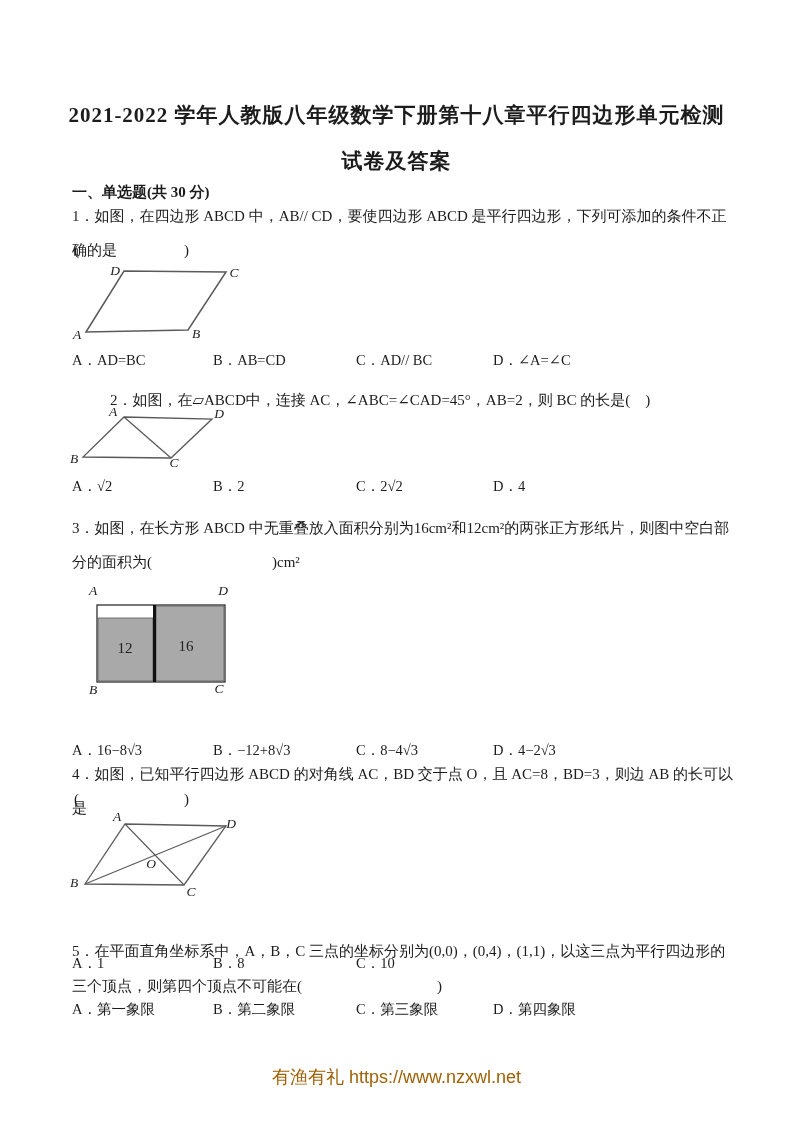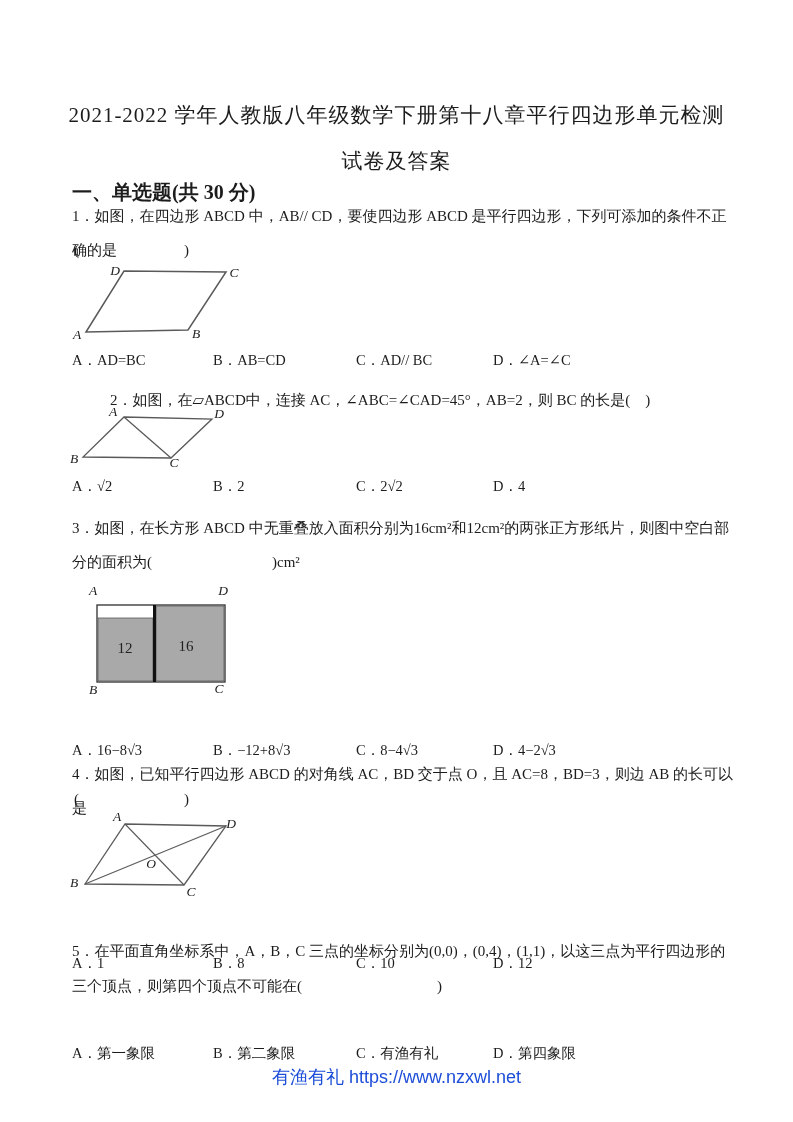--- a/index.html
+++ b/index.html
@@ -8,25 +8,25 @@
     width:793px;height:1122px;
     margin:0 auto;
     background:#ffffff;
     font-family:"Liberation Serif","DejaVu Serif",serif;
     color:#1c1c1c;
     overflow:hidden;
   }
   .abs{position:absolute;}
   .title-line{
     left:0;width:793px;text-align:center;
-    font-size:21px;font-weight:normal;line-height:26px;
+    font-size:21px;font-weight:bold;line-height:26px;
     letter-spacing:1px;
   }
   .section-heading{
-    left:72px;font-size:20px;font-weight:bold;line-height:20px;
+    left:72px;font-size:15px;font-weight:bold;line-height:20px;
   }
   .stem{
     left:72px;width:662px;
     font-size:15px;line-height:34px;
     white-space:pre-wrap;
   }
   .paren-line{
     left:74px;font-size:15px;line-height:20px;white-space:pre;
   }
   .opts{
@@ -37,21 +37,21 @@
   .opt{white-space:pre;}
   figure.fig{margin:0;padding:0;}
   svg text{
     font-family:"Liberation Serif","DejaVu Serif",serif;
     font-style:italic;font-size:13.5px;fill:#222;
   }
   svg text.num{font-style:normal;font-size:15px;}
   .footer{
     left:0;width:793px;text-align:center;
     font-family:"Liberation Sans","DejaVu Sans",sans-serif;
-    font-size:18px;color:#1d4ed8;line-height:22px;
+    font-size:18px;color:#a16207;line-height:22px;
   }
 </style>
 </head>
 <body>
 
 <div class="page">
 
   <div class="abs title-line" style="top:102px;">2021-2022 学年人教版八年级数学下册第十八章平行四边形单元检测</div>
   <div class="abs title-line" style="top:148px;">试卷及答案</div>
 
@@ -134,27 +134,26 @@
       <text x="14" y="79" text-anchor="middle">B</text>
       <text x="131" y="88" text-anchor="middle">C</text>
       <text x="91" y="60" text-anchor="middle">O</text>
     </svg>
   </figure>
 
   <div class="abs opts" style="top:954px;">
     <span class="opt">A．1</span>
     <span class="opt">B．8</span>
     <span class="opt">C．10</span>
-    <span class="opt">D．12</span>
   </div>
 
   <div class="abs stem" style="top:934px;line-height:35px;">5．在平面直角坐标系中，A，B，C 三点的坐标分别为(0,0)，(0,4)，(1,1)，以这三点为平行四边形的三个顶点，则第四个顶点不可能在(　　　　　　　　　)</div>
 
-  <div class="abs opts" style="top:1000px;margin-top:44px;">
+  <div class="abs opts" style="top:1000px;">
     <span class="opt">A．第一象限</span>
     <span class="opt">B．第二象限</span>
-    <span class="opt">C．有渔有礼</span>
+    <span class="opt">C．第三象限</span>
     <span class="opt">D．第四象限</span>
   </div>
 
   <div class="abs footer" style="top:1066px;">有渔有礼 https://www.nzxwl.net</div>
 
 </div>
 
 </body></html>

